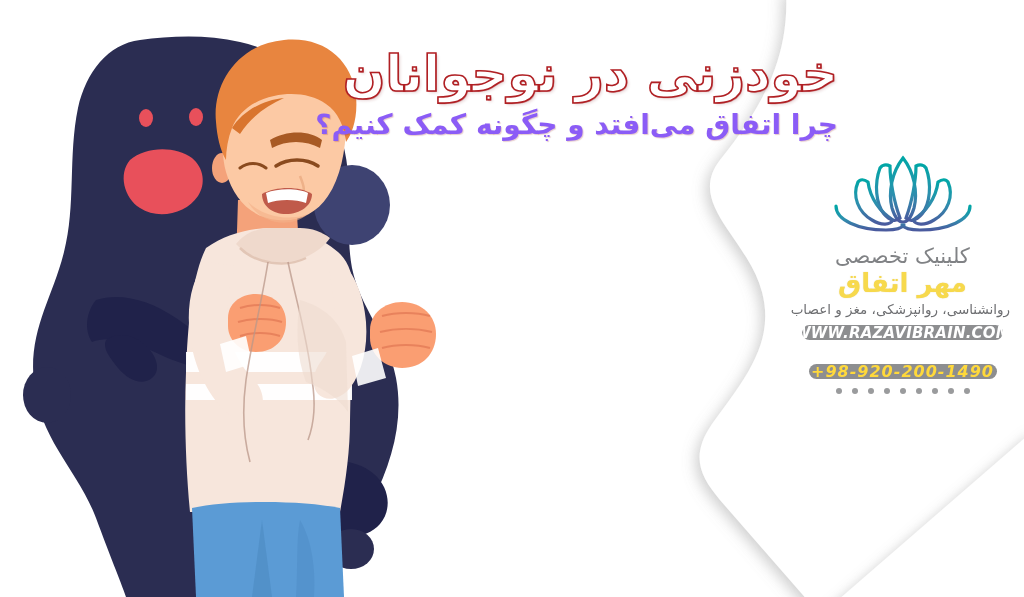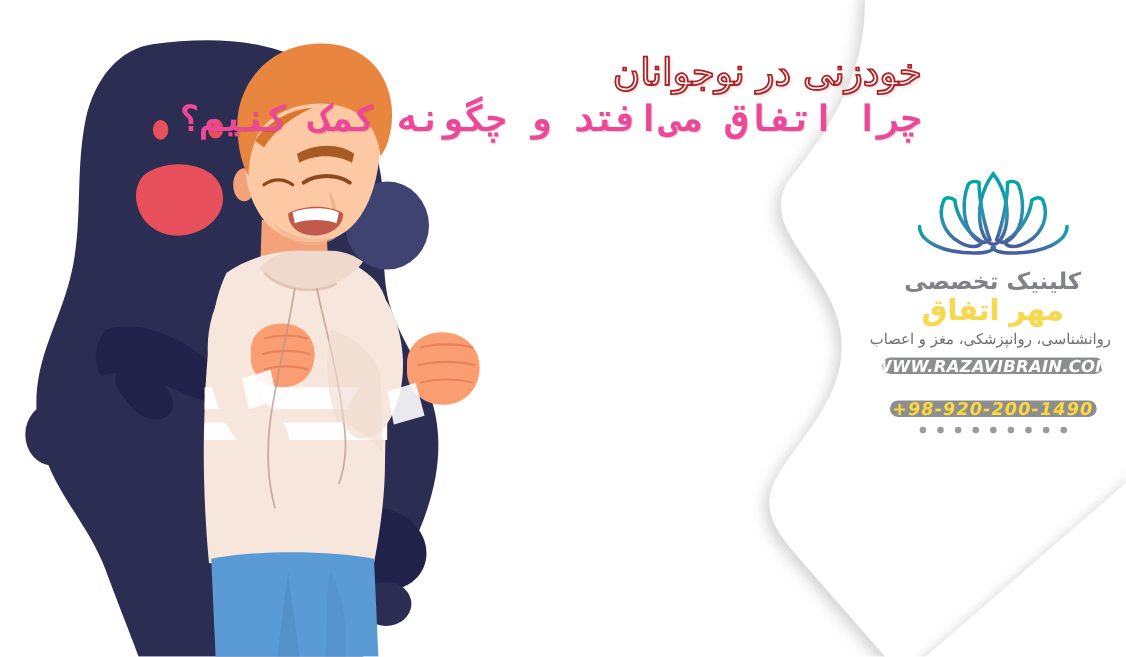--- a/index.html
+++ b/index.html
@@ -25,59 +25,58 @@
   .headline {
     position:absolute;
     right:186px;
     top:48px;
     width:470px;
     text-align:right;
     direction:rtl;
     z-index:6;
   }
   .title-main {
-    font-size:34px;
+    font-size:50px;
     line-height:1.06;
-    font-weight:400;
+    font-weight:700;
     color:#ffffff;
     letter-spacing:0px;
     -webkit-text-stroke:1.6px #b02024;
     text-shadow:
        0 0 1px #c0272d,
        1px 1px 0 rgba(150,20,25,0.30),
        2px 2px 3px rgba(120,20,25,0.16);
     white-space:nowrap;
   }
   .title-sub {
     margin-top:6px;
-    font-size:33px;
+    font-size:28px;
     line-height:1.25;
     font-weight:700;
-    color:#ec4899;
+    color:#8b5cf6;
     text-shadow:1px 1px 1px rgba(140,25,28,0.22);
     white-space:nowrap;
-    font-family:Liberation Mono, monospace;
   }
 
   
   .panel-wrap { position:absolute; inset:0; z-index:4; pointer-events:none; }
   .panel-wrap svg { display:block; width:1024px; height:597px; }
 
   
   .logo-block {
     position:absolute;
     left:795px; top:148px;
     width:215px;
     z-index:7;
     text-align:center;
     direction:rtl;
   }
   .lotus { width:150px; height:86px; margin:0 auto 10px auto; display:block; }
   .brand-top {
-    font-size:21px; font-weight:700; color:#808285;
+    font-size:21px; font-weight:400; color:#808285;
     line-height:1.15; letter-spacing:0px; white-space:nowrap;
   }
   .brand-main {
     font-size:26px; font-weight:700; color:#f7d94c;
     line-height:1.1; margin-top:1px; white-space:nowrap;
     text-shadow:0 0 1px rgba(200,170,40,0.5);
   }
   .brand-spec {
     font-size:13.5px; color:#6d6e71; font-weight:400;
     line-height:1.3; margin-top:3px; white-space:nowrap;

